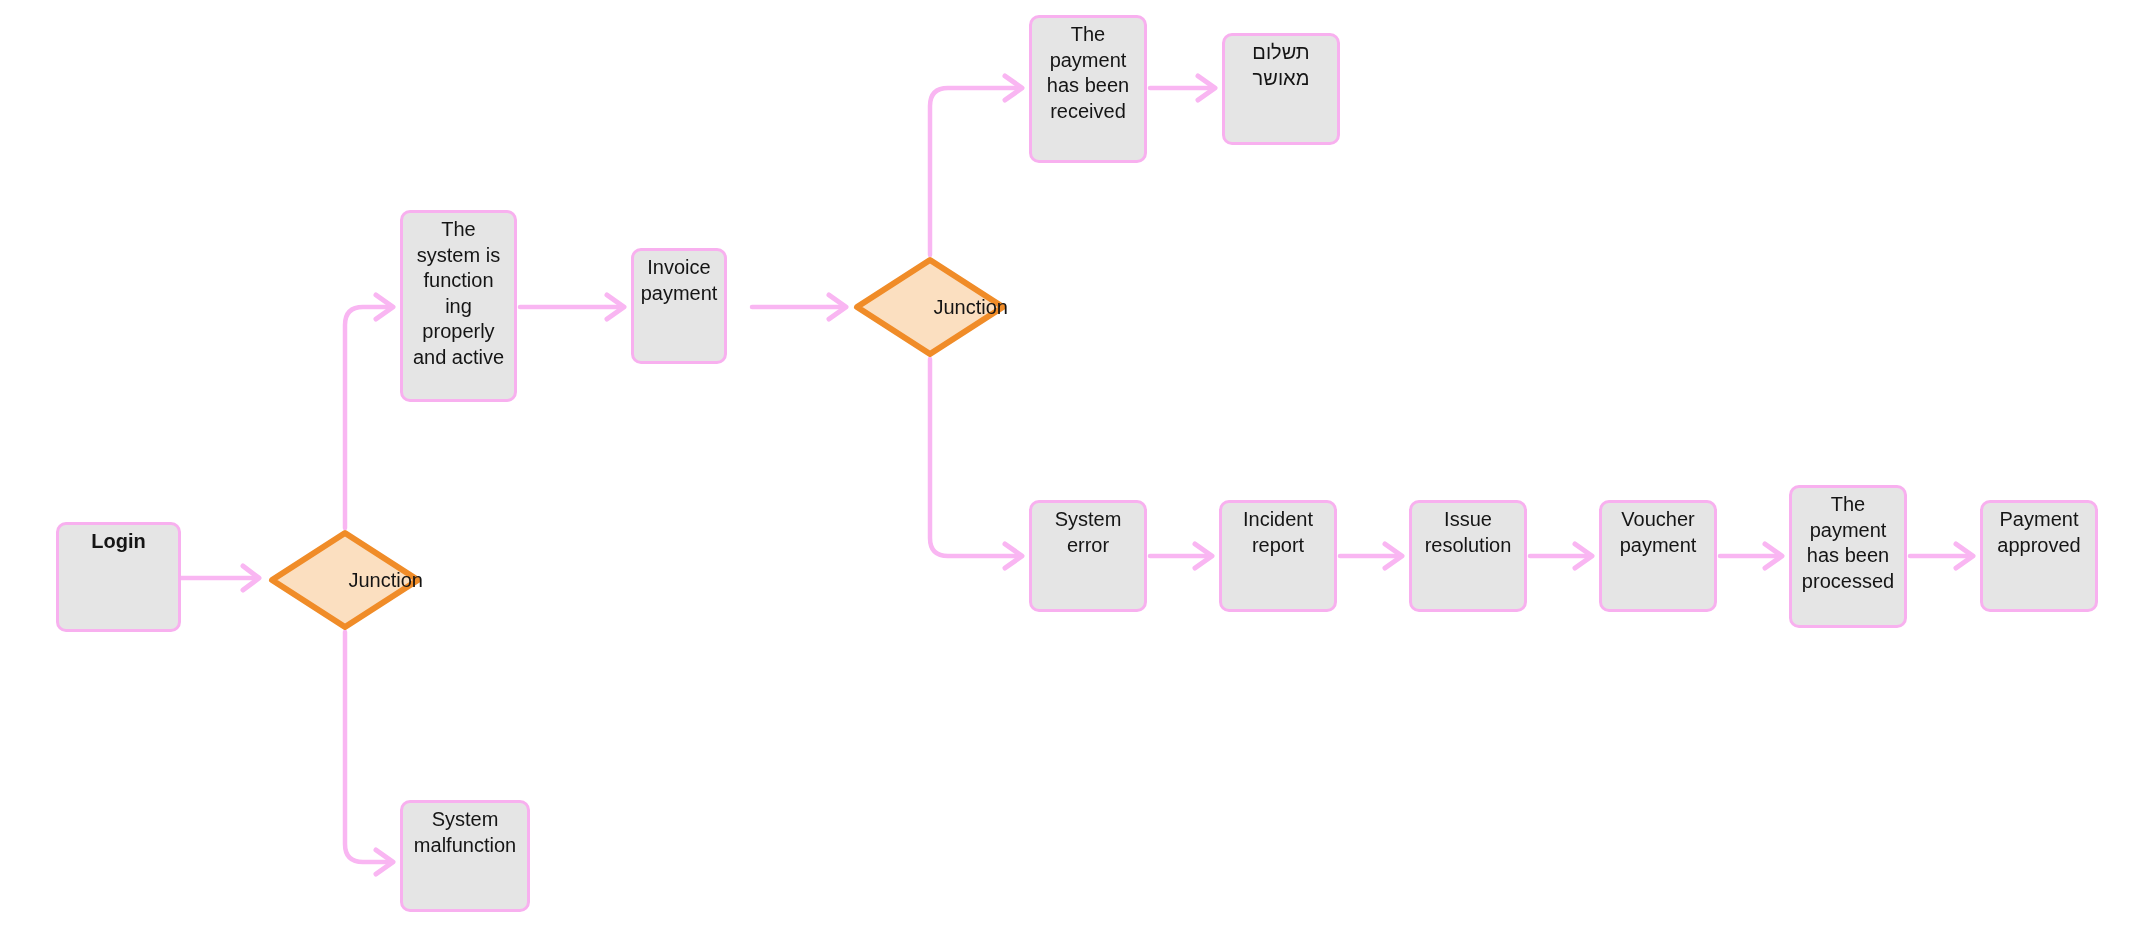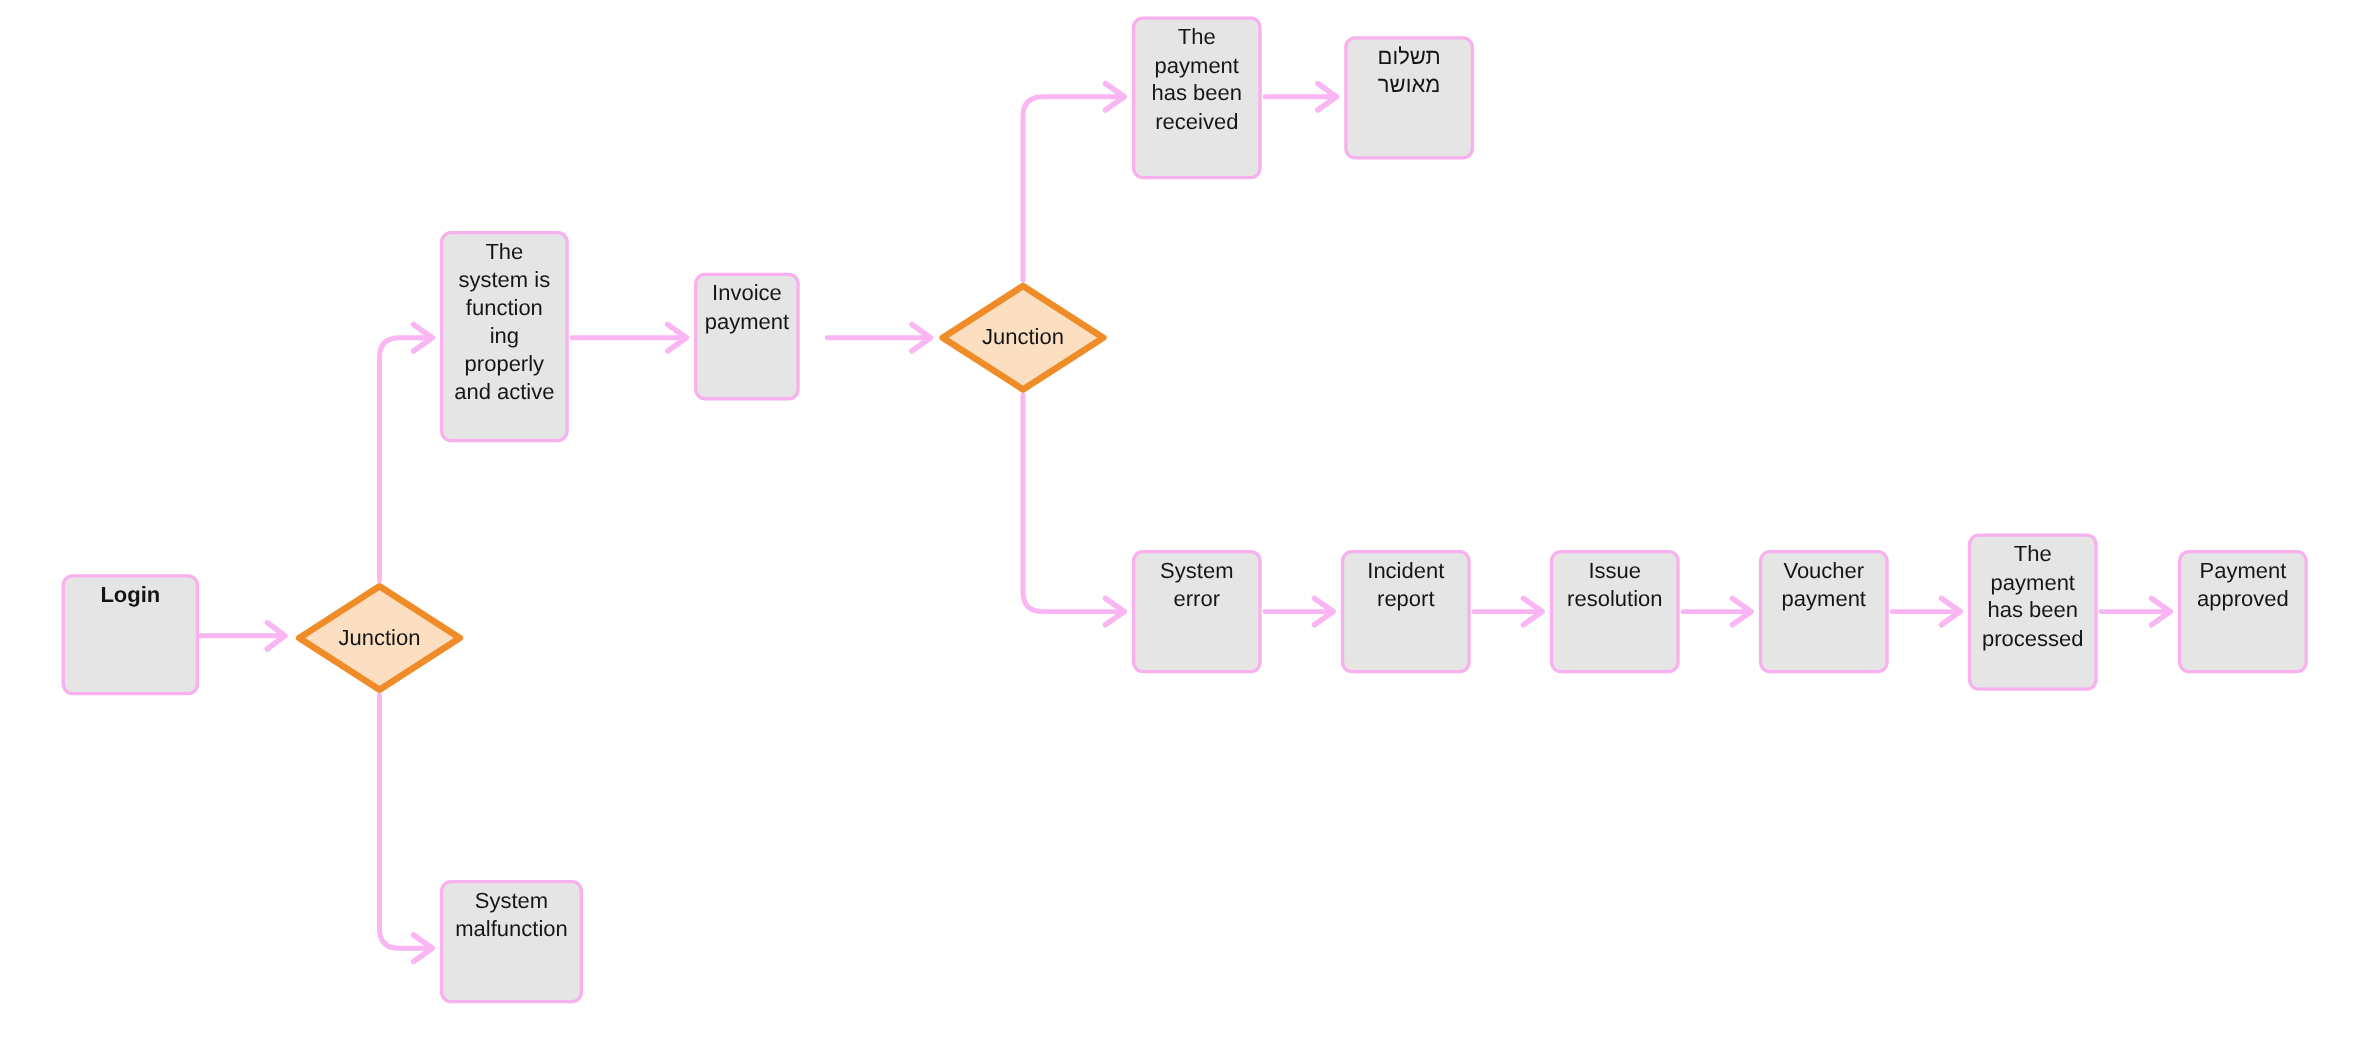--- a/index.html
+++ b/index.html
@@ -43,21 +43,21 @@
     white-space: pre-line;
   }
   .node-label {
     display: block;
     white-space: pre-line;
   }
   .diamond {
     position: absolute;
     display: flex;
     align-items: center;
-    justify-content: center;
+    justify-content: flex-end;
   }
   .diamond svg {
     position: absolute;
     left: 0;
     top: 0;
   }
   .diamond .dlabel {
     position: relative;
     color: #151515;
     font-size: 20px;

